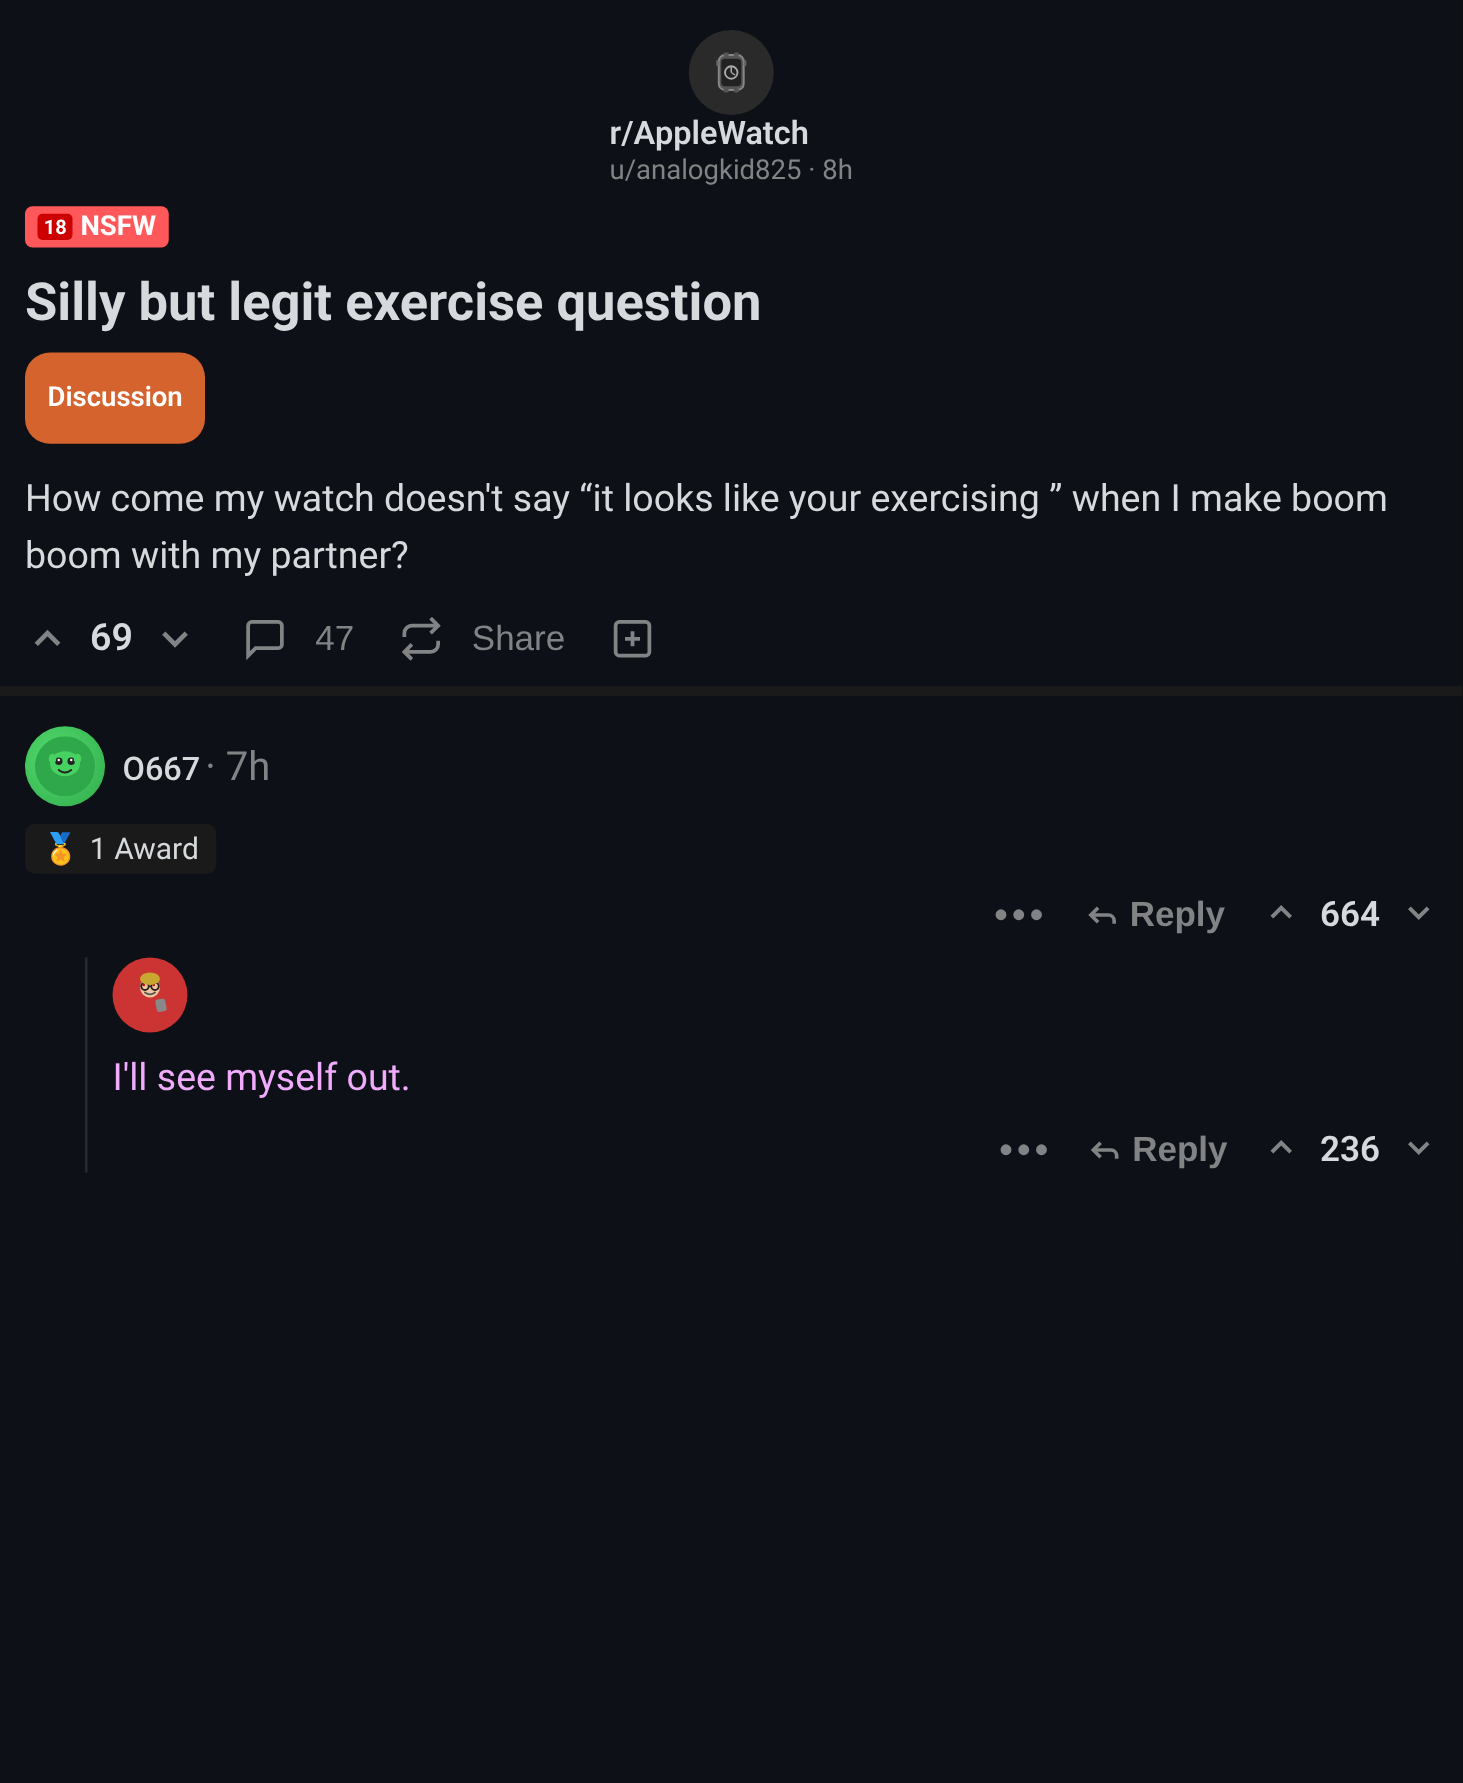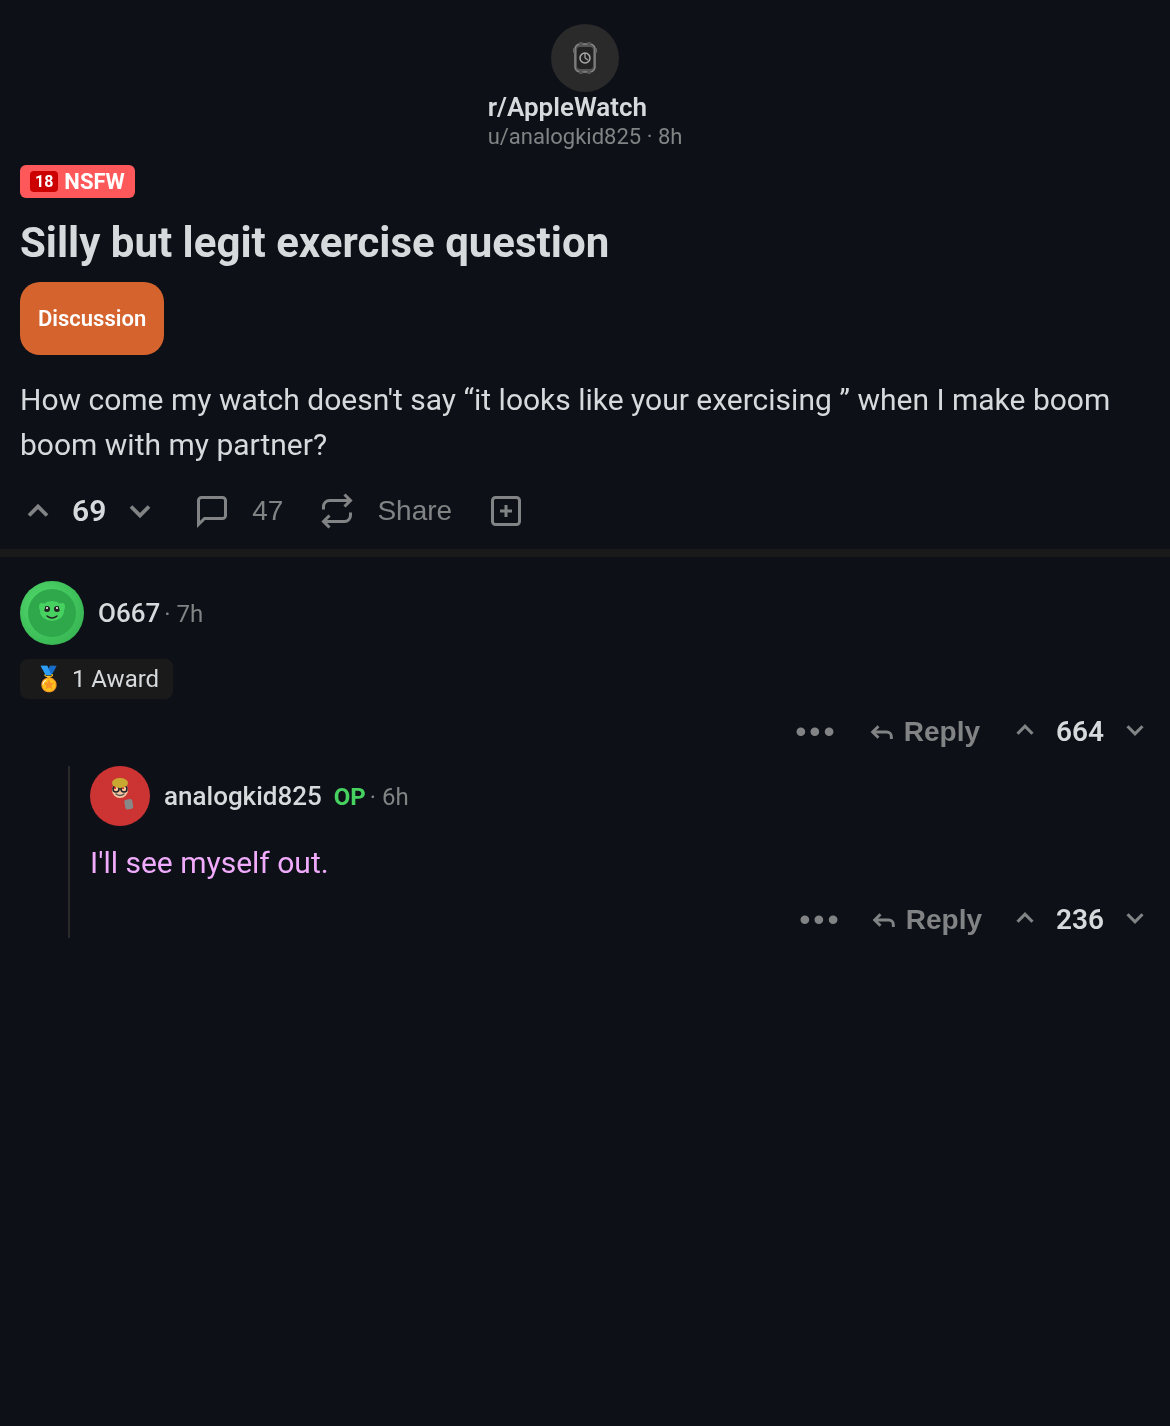--- a/index.html
+++ b/index.html
@@ -185,21 +185,21 @@
       background: radial-gradient(circle at 40% 40%, #56e070, #2ea84a);
     }
 
     .comment-meta-name {
       font-size: 26px;
       color: #d7dadc;
       font-weight: 500;
     }
 
     .comment-meta-time {
-      font-size: 24px;
+      font-size: 32px;
       color: #818384;
       text-align: right;
     }
 
     .award-badge {
       display: inline-flex;
       align-items: center;
       gap: 8px;
       background-color: #1a1a1b;
       border-radius: 8px;
@@ -451,25 +451,20 @@
             <line x1="23" y1="17" x2="25" y2="17" stroke="#222" stroke-width="1"></line>
             <path d="M20 22 Q24 25 28 22" stroke="#555" stroke-width="1.5" fill="none" stroke-linecap="round"></path>
 
             <ellipse cx="24" cy="11" rx="8" ry="5" fill="#c8a830"></ellipse>
 
             <rect x="16" y="30" width="16" height="12" rx="4" fill="#cc3333"></rect>
 
             <rect x="28" y="28" width="8" height="10" rx="2" fill="#888" transform="rotate(-10 28 28)"></rect>
           </svg>
         </div>
-        <div>
-          <span class="comment-meta-name">analogkid825</span>
-          <span class="op-badge">OP</span>
-          <span class="comment-meta-time"> · <span>6h</span></span>
-        </div>
       </div>
 
       <p class="reply-text">I'll see myself out.</p>
 
       <div class="reply-actions">
         <button class="dots-btn">•••</button>
         <button class="comment-action-btn">
           <svg width="28" height="28" viewBox="0 0 24 24" fill="none" stroke="#818384" stroke-width="2.5">
             <polyline points="9 17 4 12 9 7"></polyline>
             <path d="M20 18v-2a4 4 0 0 0-4-4H4"></path>

